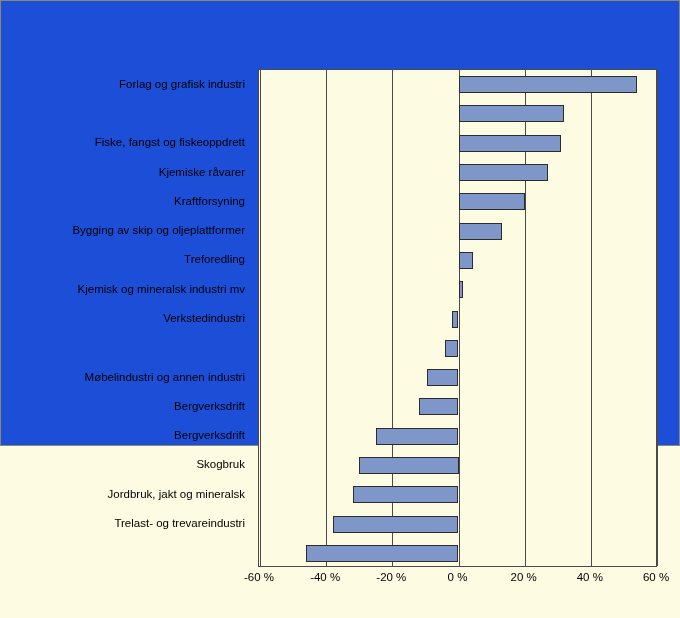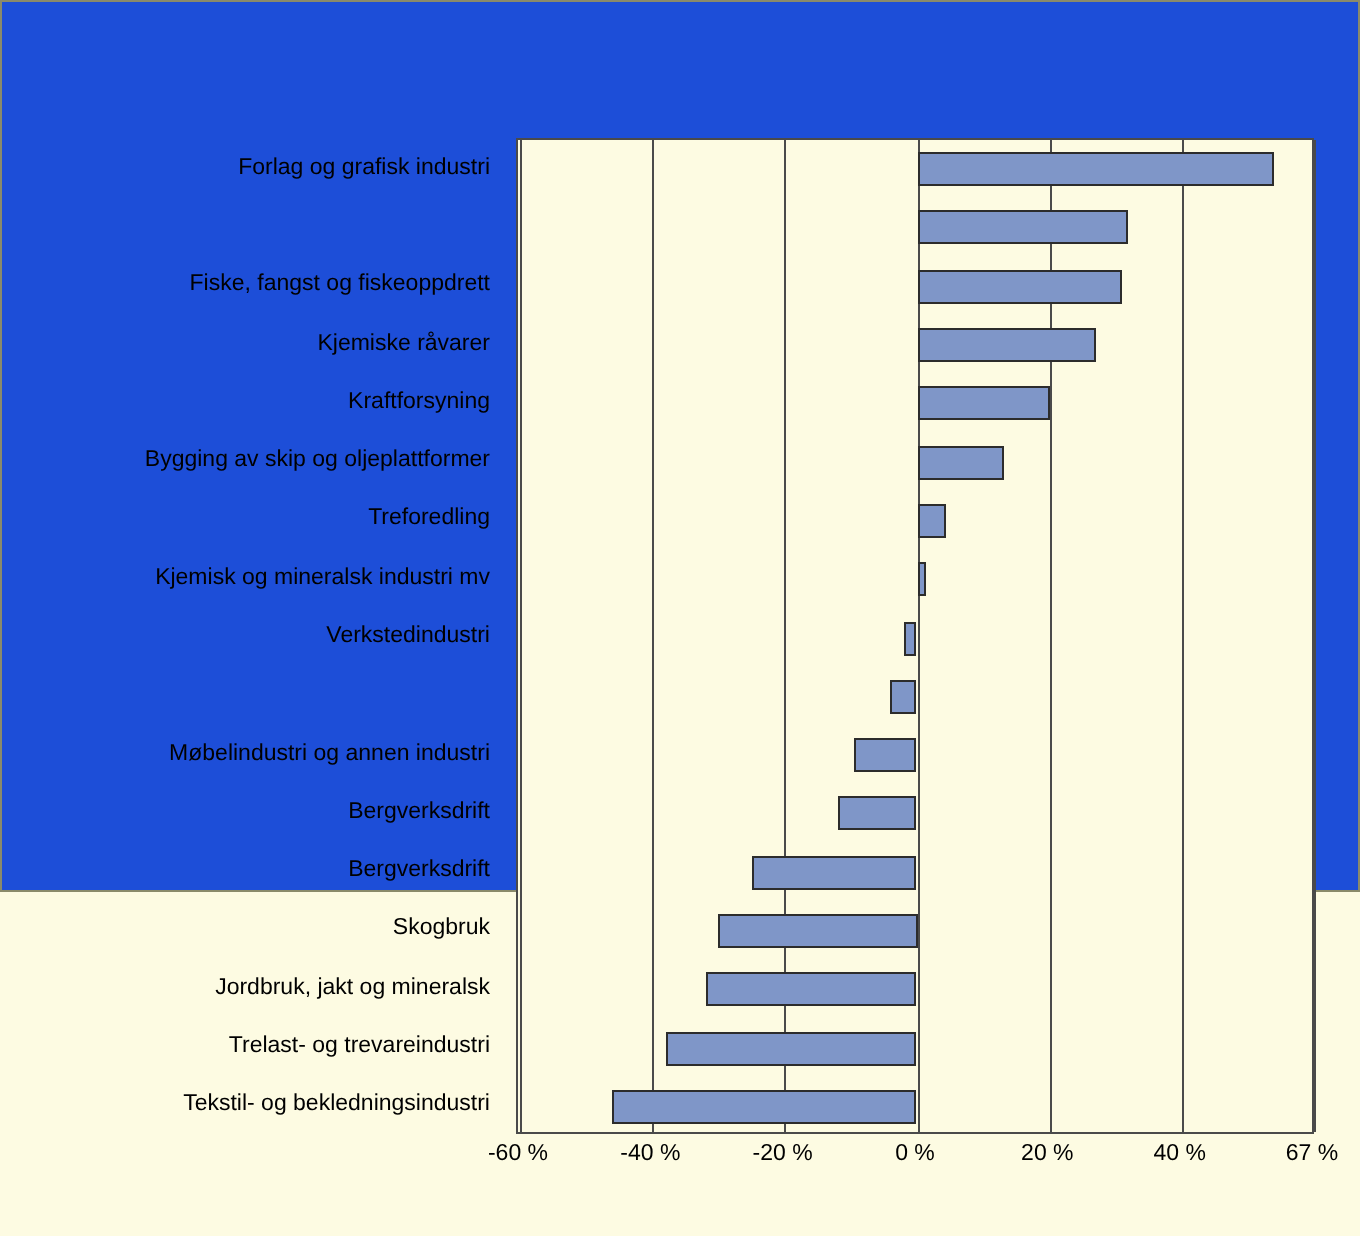--- a/index.html
+++ b/index.html
@@ -97,21 +97,20 @@
       <div class="cat-label" style="top: 155.118px; right: 6px;">Bygging av skip og oljeplattformer</div>
       <div class="cat-label" style="top: 184.412px; right: 6px; text-align: center;">Treforedling</div>
       <div class="cat-label" style="top: 213.706px; right: 6px;">Kjemisk og mineralsk industri mv</div>
       <div class="cat-label" style="top: 243px; right: 6px;">Verkstedindustri</div>
       <div class="cat-label" style="top: 301.588px; right: 6px;">Møbelindustri og annen industri</div>
       <div class="cat-label" style="top: 330.882px; right: 6px;">Bergverksdrift</div>
       <div class="cat-label" style="top: 360.176px; right: 6px;">Bergverksdrift</div>
       <div class="cat-label" style="top: 389.471px; right: 6px;">Skogbruk</div>
       <div class="cat-label" style="top: 418.765px; right: 6px;">Jordbruk, jakt og mineralsk</div>
       <div class="cat-label" style="top: 448.059px; right: 6px;">Trelast- og trevareindustri</div>
-      <div class="cat-label" style="top: 477.353px; right: 6px;">Tekstil- og bekledningsindustri</div>
     </div>
 
   <div id="plot">
     <div id="gridlines">
         <div class="gridline" style="left: 1px;"></div>
         <div class="gridline" style="left: 67px;"></div>
         <div class="gridline" style="left: 133px;"></div>
         <div class="gridline" style="left: 266px;"></div>
         <div class="gridline" style="left: 332px;"></div>
         <div class="gridline" style="left: 398px;"></div>
@@ -138,16 +137,16 @@
       </div>
   </div>
 
   <div id="x-ticks">
       <div class="xtick" style="left: 1px;">-60 %</div>
       <div class="xtick" style="left: 67.1667px;">-40 %</div>
       <div class="xtick" style="left: 133.333px;">-20 %</div>
       <div class="xtick" style="left: 199.5px;">0 %</div>
       <div class="xtick" style="left: 265.667px;">20 %</div>
       <div class="xtick" style="left: 331.833px;">40 %</div>
-      <div class="xtick" style="left: 398px;">67 %</div>
+      <div class="xtick" style="left: 398px;">60 %</div>
     </div>
 
 </div>
 
 </body></html>

